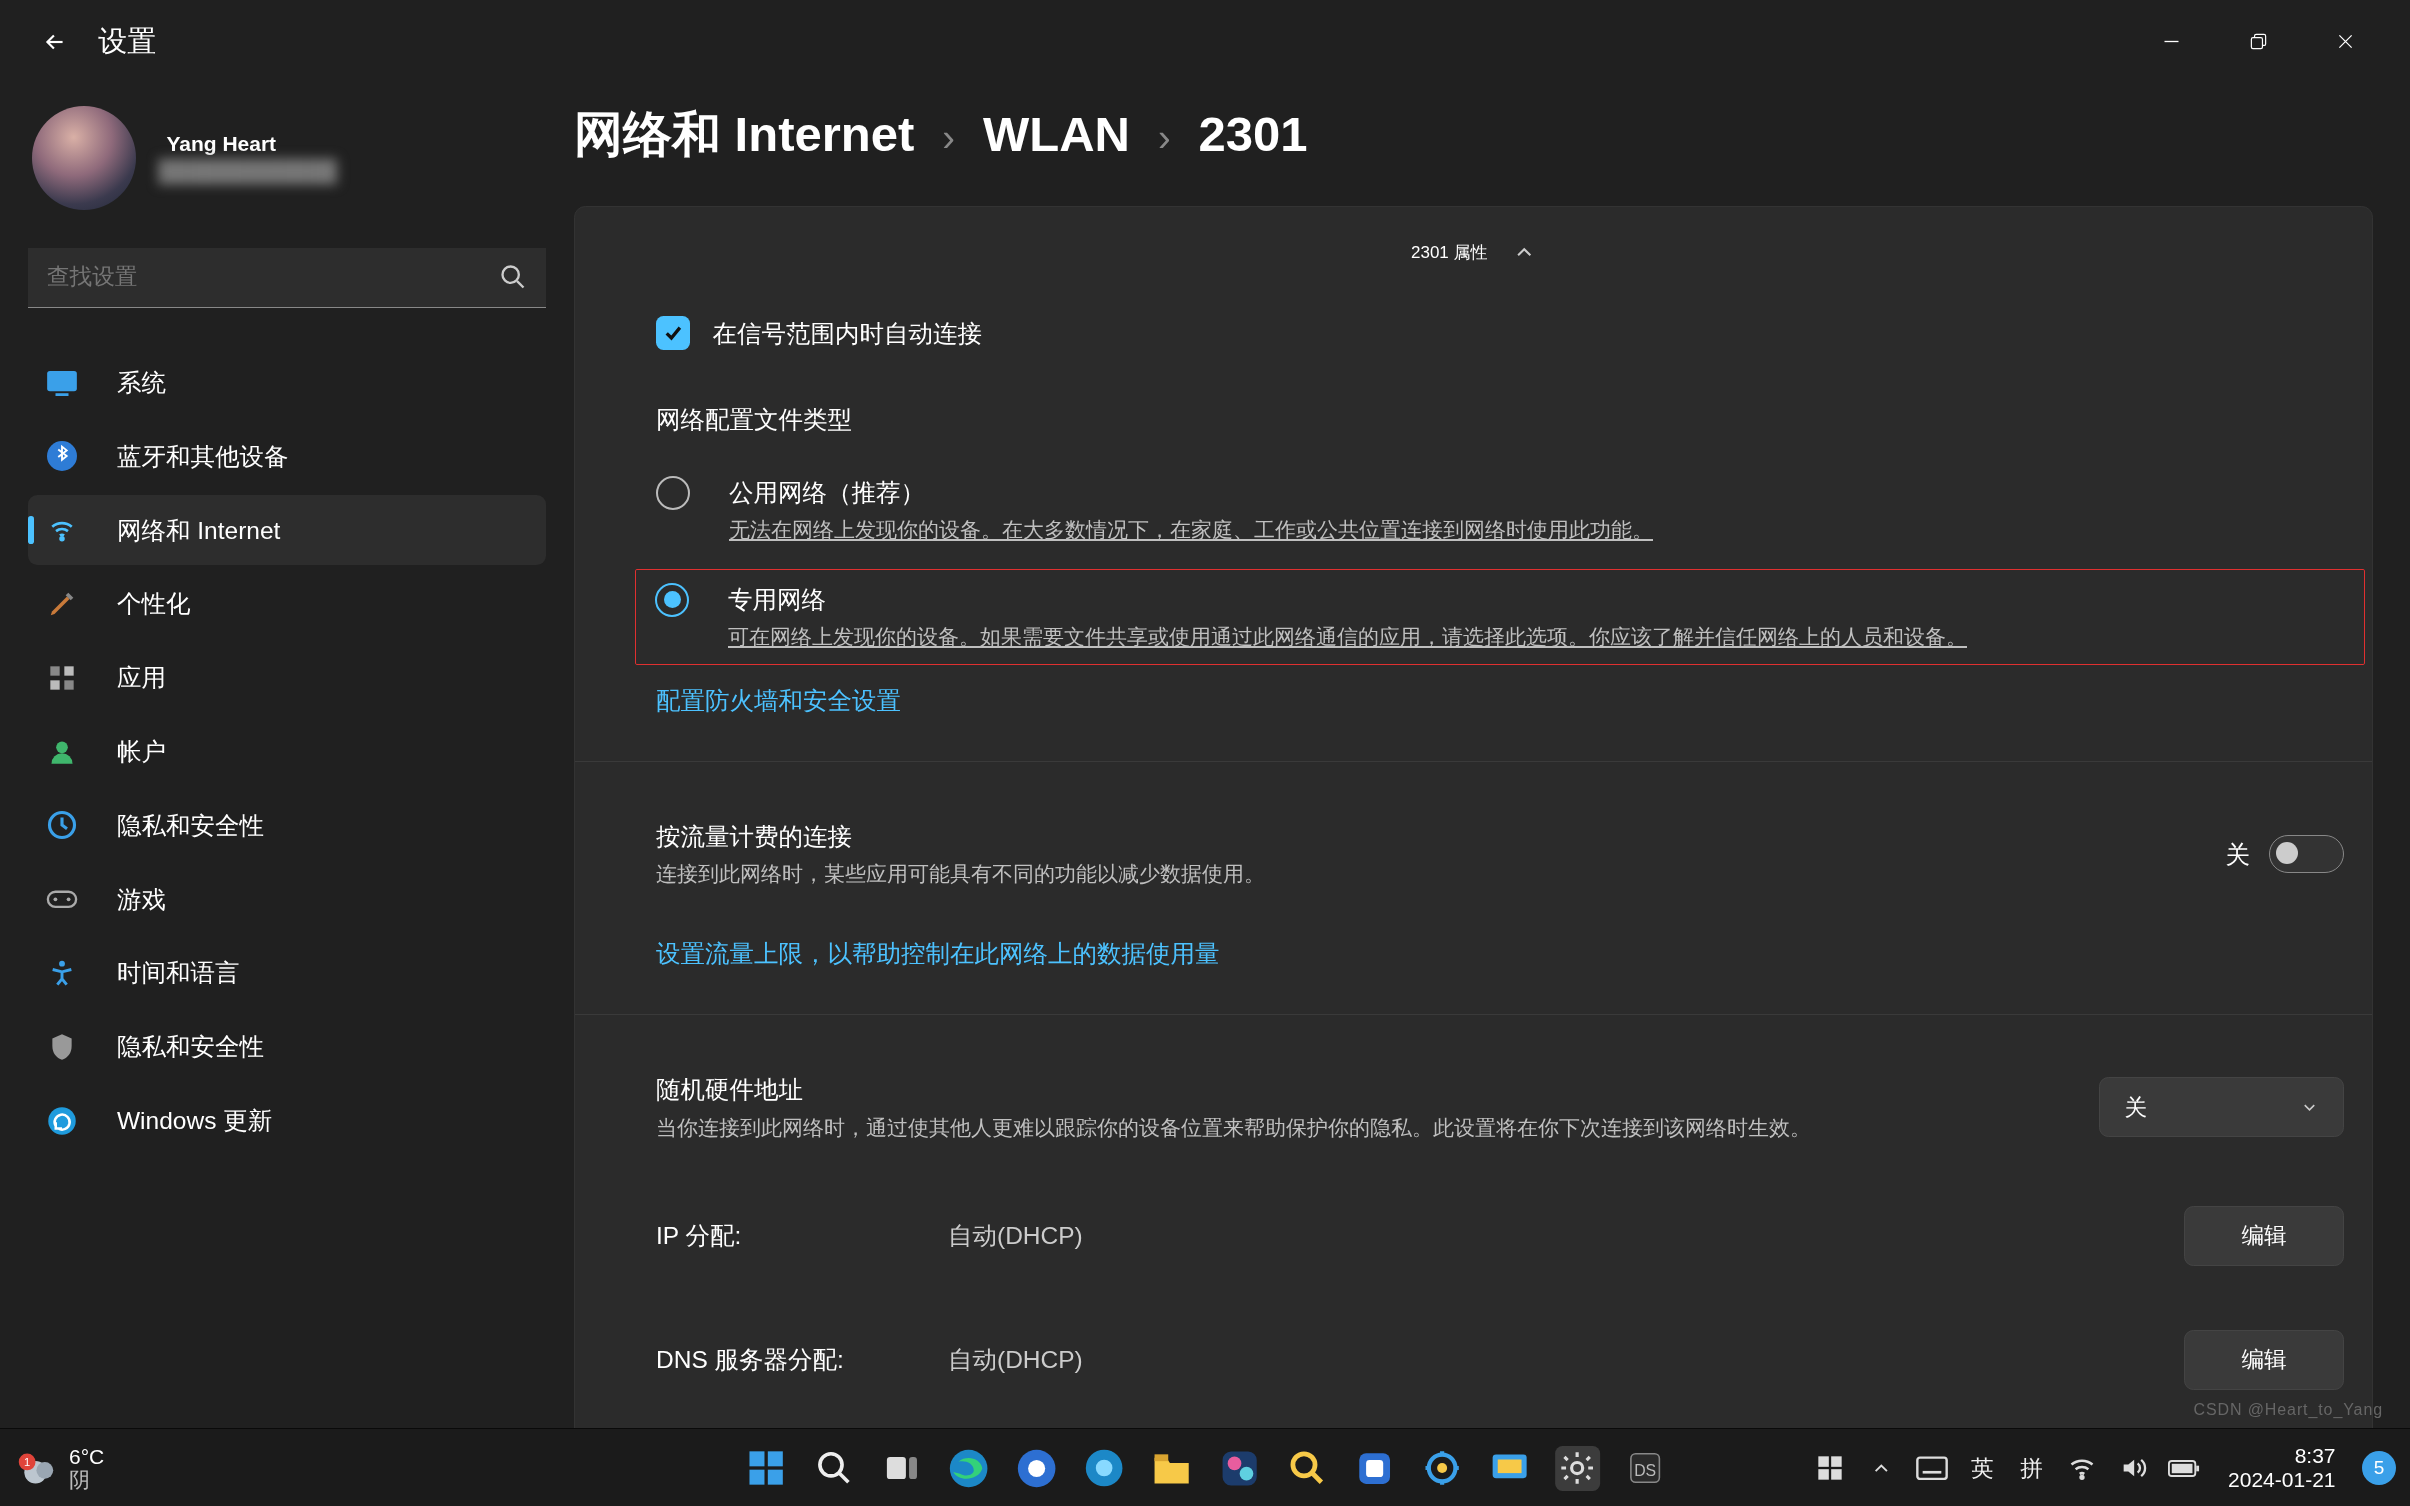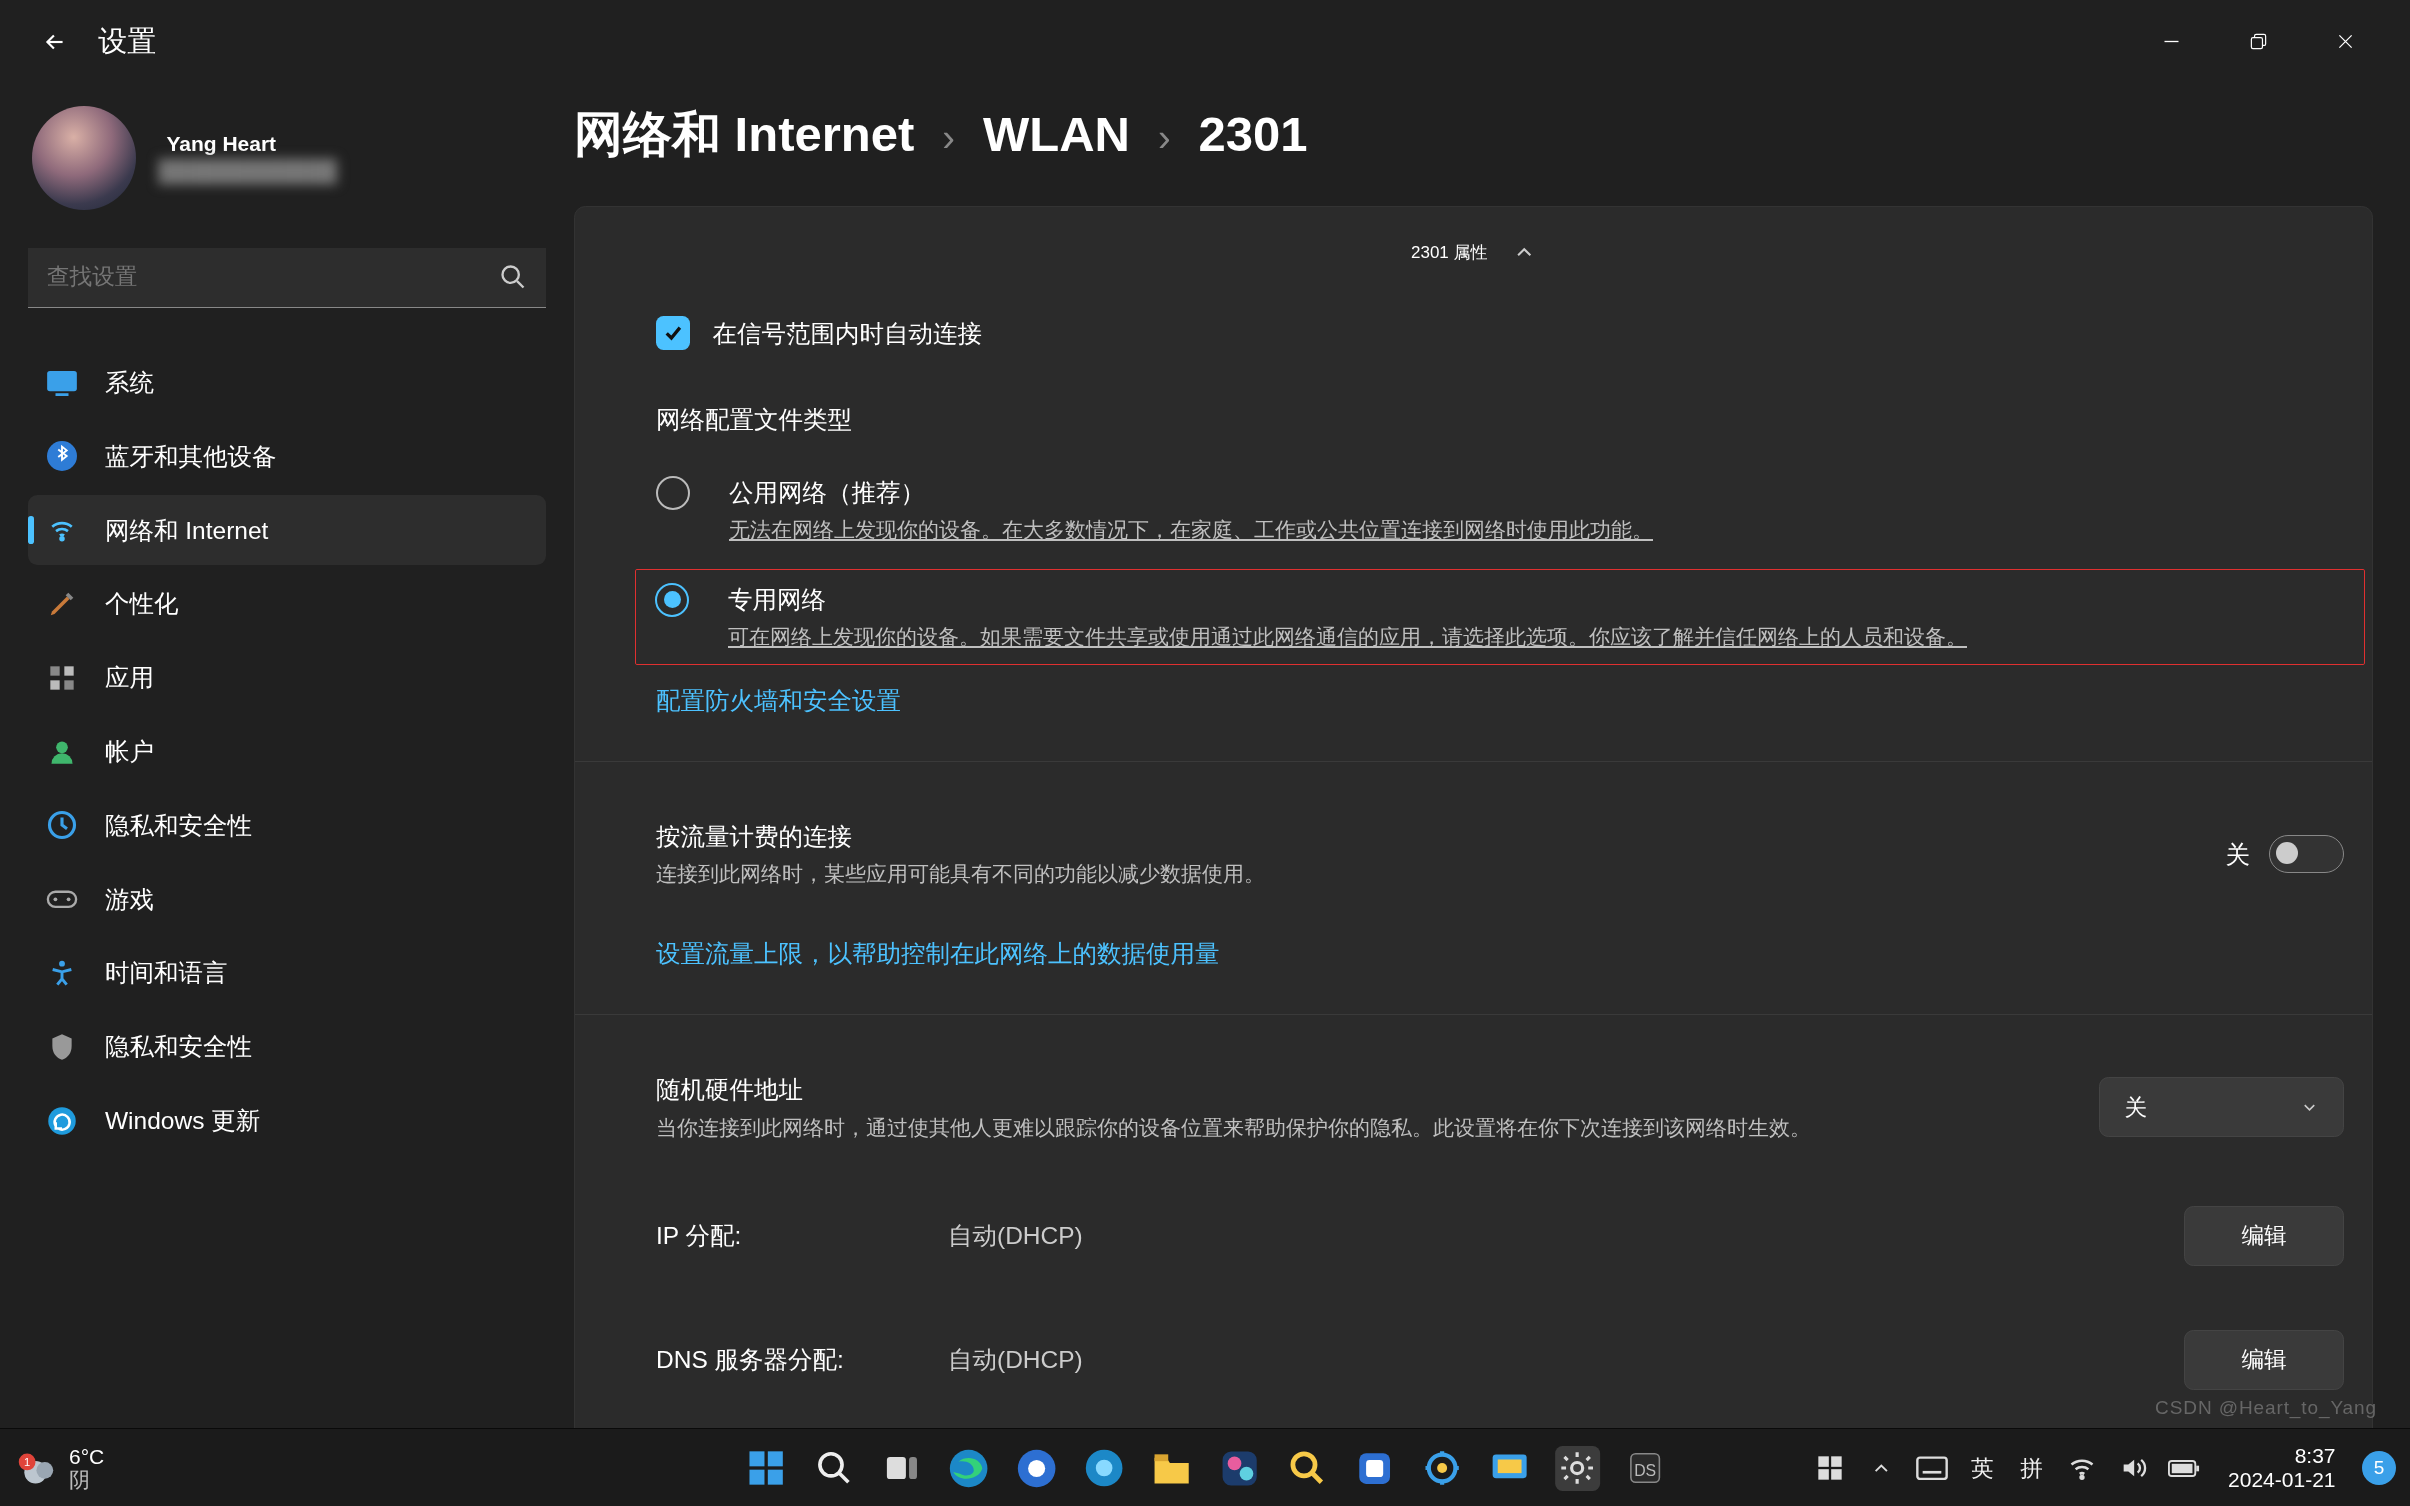--- a/index.html
+++ b/index.html
@@ -19,21 +19,21 @@
   
   .sidebar { width: 574px; padding: 0 28px 0 28px; display:flex; flex-direction:column; }
   .profile { display:flex; align-items:center; gap: 22.6px; margin: 22.6px 0 38px 3.8px;}
   .avatar { width: 104px; height:104px; border-radius: 52px; background: radial-gradient(circle at 40% 30%, #d9b0a6 0%, #8f6a7b 40%, #3b3a4e 70%, #1d2535 100%);}
   .profile-name { font-size: 21px; font-weight:600;margin-left:8px; }
   .profile-email { font-size: 21px; color:#777; margin-top:3.8px; filter: blur(5.6px); }
   .searchwrap { position:relative; margin: 0 0 40px 0; }
   .searchwrap input { width: 100%; height: 60px; background:#2d2d2d; border:0; border-bottom:1.9px solid #888; color:#fff; font-size:22.6px; padding: 0 56px 0 19px; outline:none;}
   .searchwrap .sicon { position:absolute; right:19px; top:15px; color:#ccc; }
   .nav { display:flex; flex-direction:column; gap: 3.8px; }
-  .nav-item { height: 70px; display:flex; align-items:center; gap: 26px; padding: 0 17px; border-radius: 9.4px; cursor:pointer; position:relative;}
+  .nav-item { height: 70px; display:flex; align-items:center; gap: 38px; padding: 0 17px; border-radius: 9.4px; cursor:pointer; position:relative;}
   .nav-item.active { background:#2d2d2d; }
   .nav-item.active::before { content:""; position:absolute; left:0; top:21px; bottom:21px; width:5.6px; border-radius:2.8px; background:#4cc2ff;}
   .nav-item .nicon { width:34px; height:34px; display:flex; align-items:center; justify-content:center; }
   .nav-item .nlabel { font-size: 24.5px; }
 
   
   .content { flex:1; padding: 19px 38px 0 0; min-width:0; }
   .crumbs { display:flex; align-items:baseline; gap: 28px; font-size: 49px; font-weight:600; margin-bottom: 38px; }
   .crumbs .sep { font-size: 38px; font-weight:400; color:#888; }
   .crumbs .crumb-link { cursor:pointer; }
@@ -82,21 +82,21 @@
   .weather .wicon { width:41px; height:41px; position:relative;}
   .weather .temps { display:flex; flex-direction:column; line-height:1.1; font-size:21px;}
   .task-center { position:absolute; left:50%; transform:translateX(-50%); display:flex; align-items:center; gap: 22.6px;}
   .tcicon { width:45px; height:45px; border-radius:5.6px; display:flex; align-items:center; justify-content:center; }
   .task-right { margin-left:auto; display:flex; align-items:center; gap: 19px;}
   .tray-icon { width:32px; height:32px; display:flex; align-items:center; justify-content:center; color:#ddd;}
   .ime { font-size:22.6px; color:#eee; padding:0 3.8px;}
   .clock { display:flex; flex-direction:column; align-items:flex-end; line-height:1.15; font-size:21px; margin-left:9.4px;}
   .notif { width:34px; height:34px; border-radius:17px; background:#3aa0e9; color:#fff; font-size:19px; display:flex; align-items:center; justify-content:center; margin-left:7.5px;}
 
-  .watermark { position:absolute; right:33px; bottom:87px; font-size:19px; color:#666; letter-spacing:0.9px;}
+  .watermark { position:absolute; right:27px; bottom:87px; font-size:16px; color:#666; letter-spacing:0.9px;}
 
   svg { display:block; }
 </style>
 </head>
 <body>
 
 <div class="titlebar">
   <div class="back">
     <svg width="26" height="26" viewBox="0 0 24 24" fill="none" stroke="#fff" stroke-width="2">
         <path d="M19 12H5"></path>

